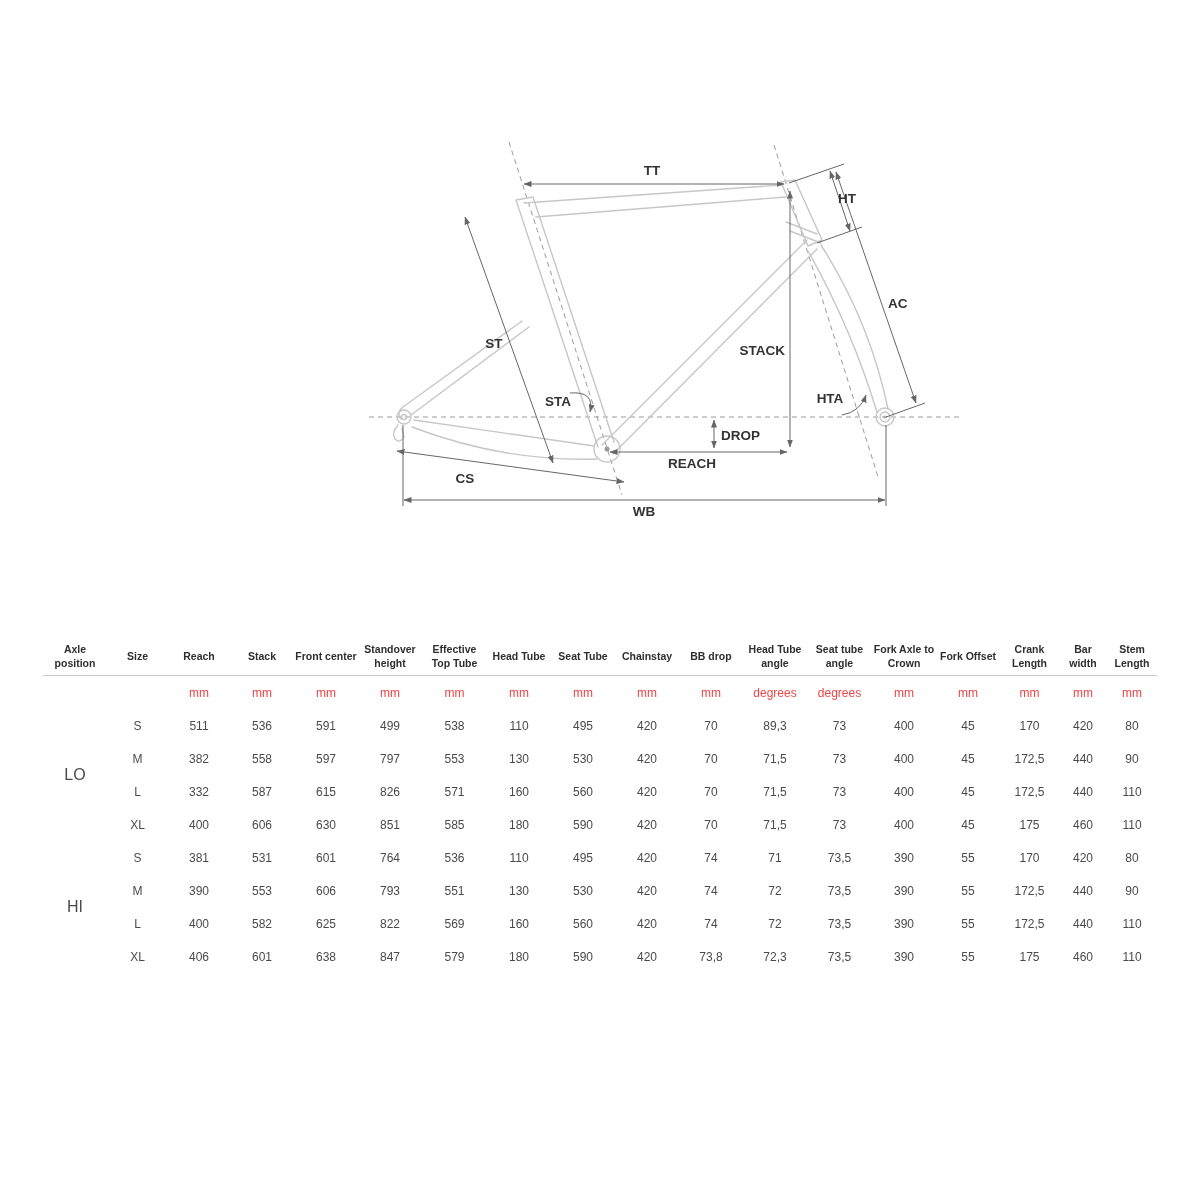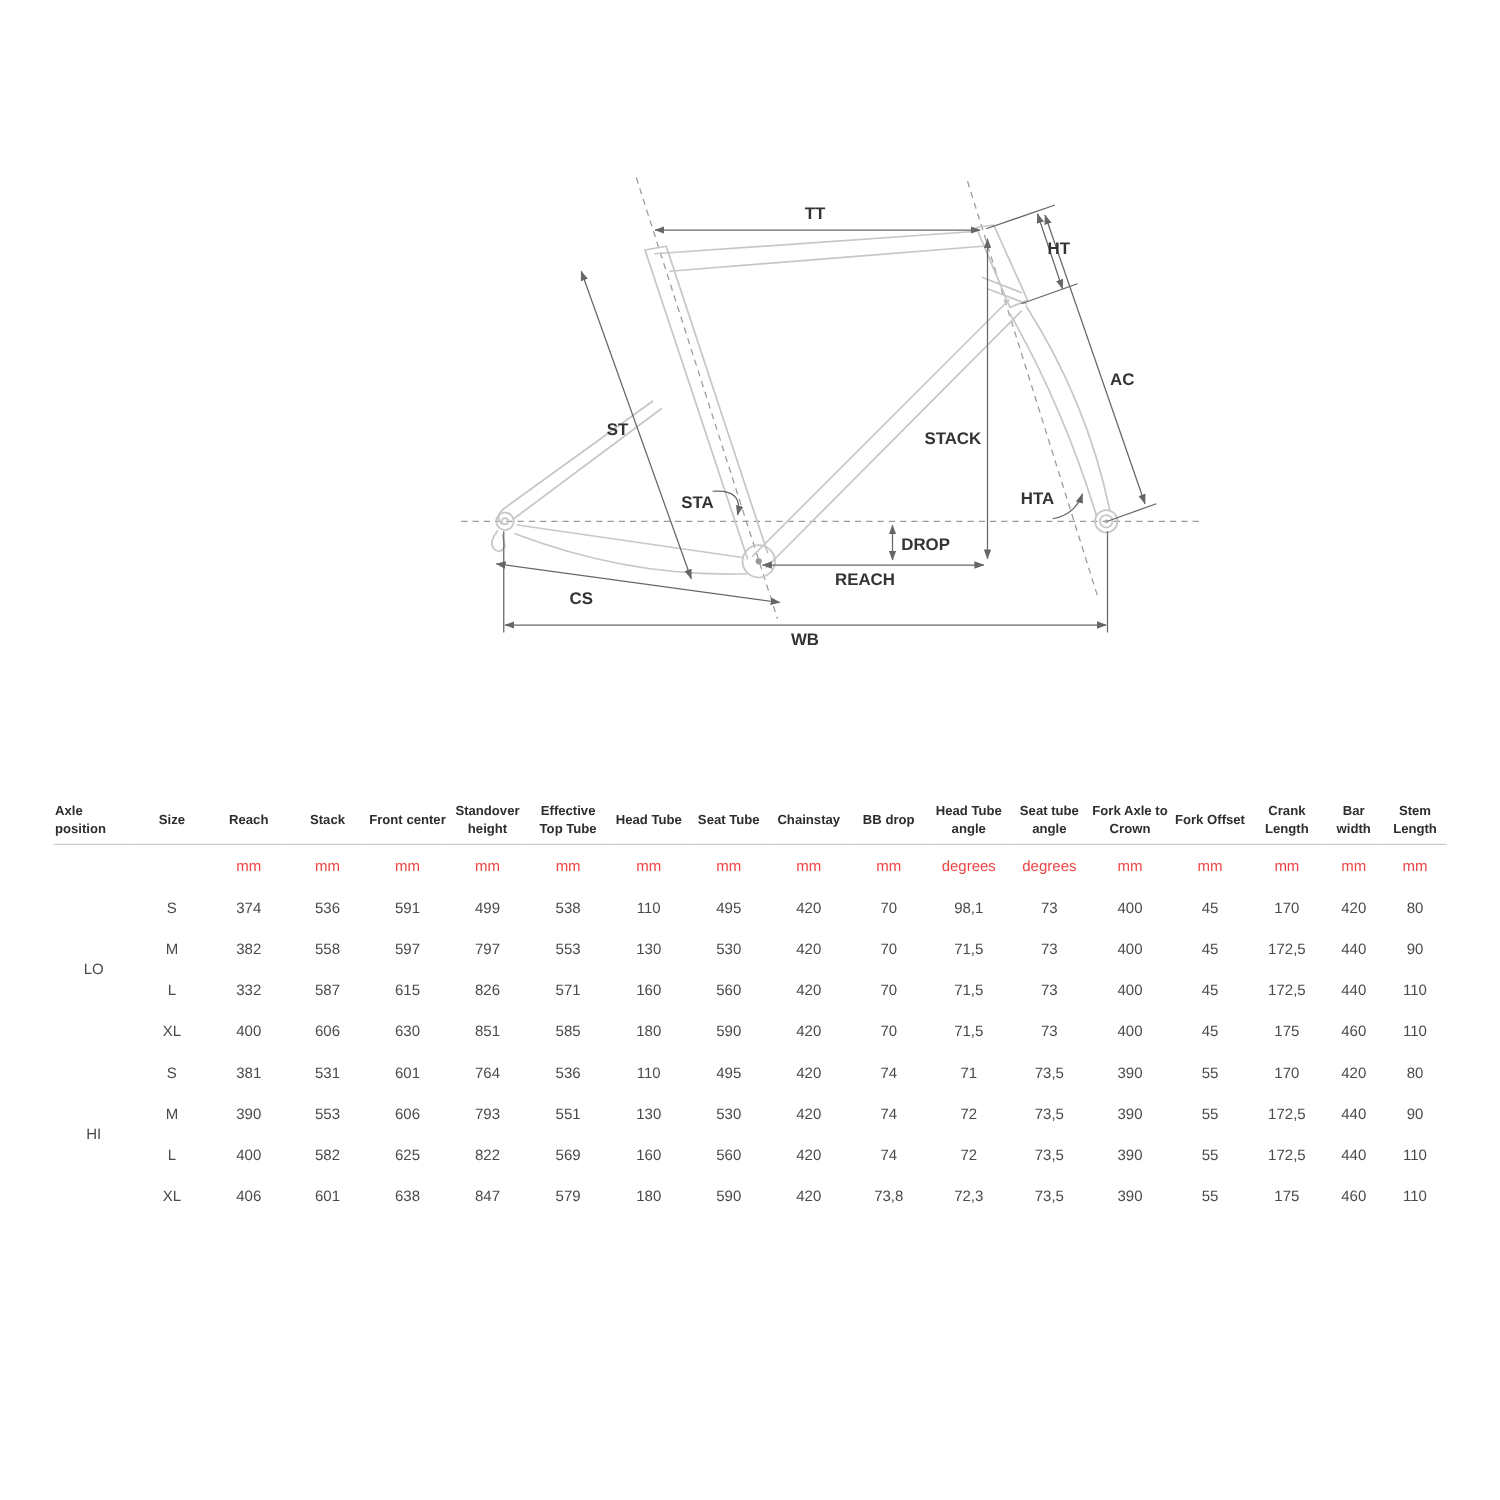--- a/index.html
+++ b/index.html
@@ -4,24 +4,24 @@
 <style>
   html,body{margin:0;padding:0;background:#fff;}
   body{width:1200px;height:1200px;position:relative;font-family:"Liberation Sans",sans-serif;}
   .diagram{position:absolute;top:0;left:0;width:1200px;height:620px;padding-left:24px;}
   .diagram svg{display:block;}
   .svg-label{font-family:"Liberation Sans",sans-serif;font-size:13.5px;font-weight:bold;fill:#333;}
   .table-wrap{position:absolute;top:638px;left:43px;width:1114px;}
   table.geo{width:1114px;border-collapse:collapse;table-layout:fixed;}
   table.geo th{font-size:10.5px;font-weight:bold;color:#2e2e2e;text-align:center;vertical-align:middle;
     height:37px;padding:0 1px;line-height:1.25;border-bottom:1px solid #ccc;}
-  table.geo th.first{text-align:left;}
+  table.geo th.first{text-align:center;}
   table.geo td{font-size:12px;color:#4a4a4a;text-align:center;vertical-align:middle;height:33px;padding:0 1px;}
   table.geo tr.units td{color:#ef4444;}
-  table.geo td.group{font-size:12px;color:#4a4a4a;}
+  table.geo td.group{font-size:16px;color:#4a4a4a;}
   
   col.c1{width:64px}col.c2{width:61px}col.c3{width:62px}col.c4{width:64px}col.c5{width:64px}
   col.c6{width:64px}col.c7{width:65px}col.c8{width:64px}col.c9{width:64px}col.c10{width:64px}
   col.c11{width:64px}col.c12{width:64px}col.c13{width:65px}col.c14{width:64px}col.c15{width:64px}
   col.c16{width:59px}col.c17{width:48px}col.c18{width:50px}
 </style>
 </head>
 <body>
 
 <div class="diagram">
@@ -153,30 +153,30 @@
       <td>mm</td>
       <td>mm</td>
       <td>mm</td>
       <td>mm</td>
       <td>mm</td>
     </tr>
 
     <tr>
       <td class="group" rowspan="4">LO</td>
       <td>S</td>
-      <td>374</td>
+      <td>511</td>
       <td>536</td>
       <td>591</td>
       <td>499</td>
       <td>538</td>
       <td>110</td>
       <td>495</td>
       <td>420</td>
       <td>70</td>
-      <td>98,1</td>
+      <td>89,3</td>
       <td>73</td>
       <td>400</td>
       <td>45</td>
       <td>170</td>
       <td>420</td>
       <td>80</td>
     </tr>
     <tr>
       <td>M</td>
       <td>382</td>

